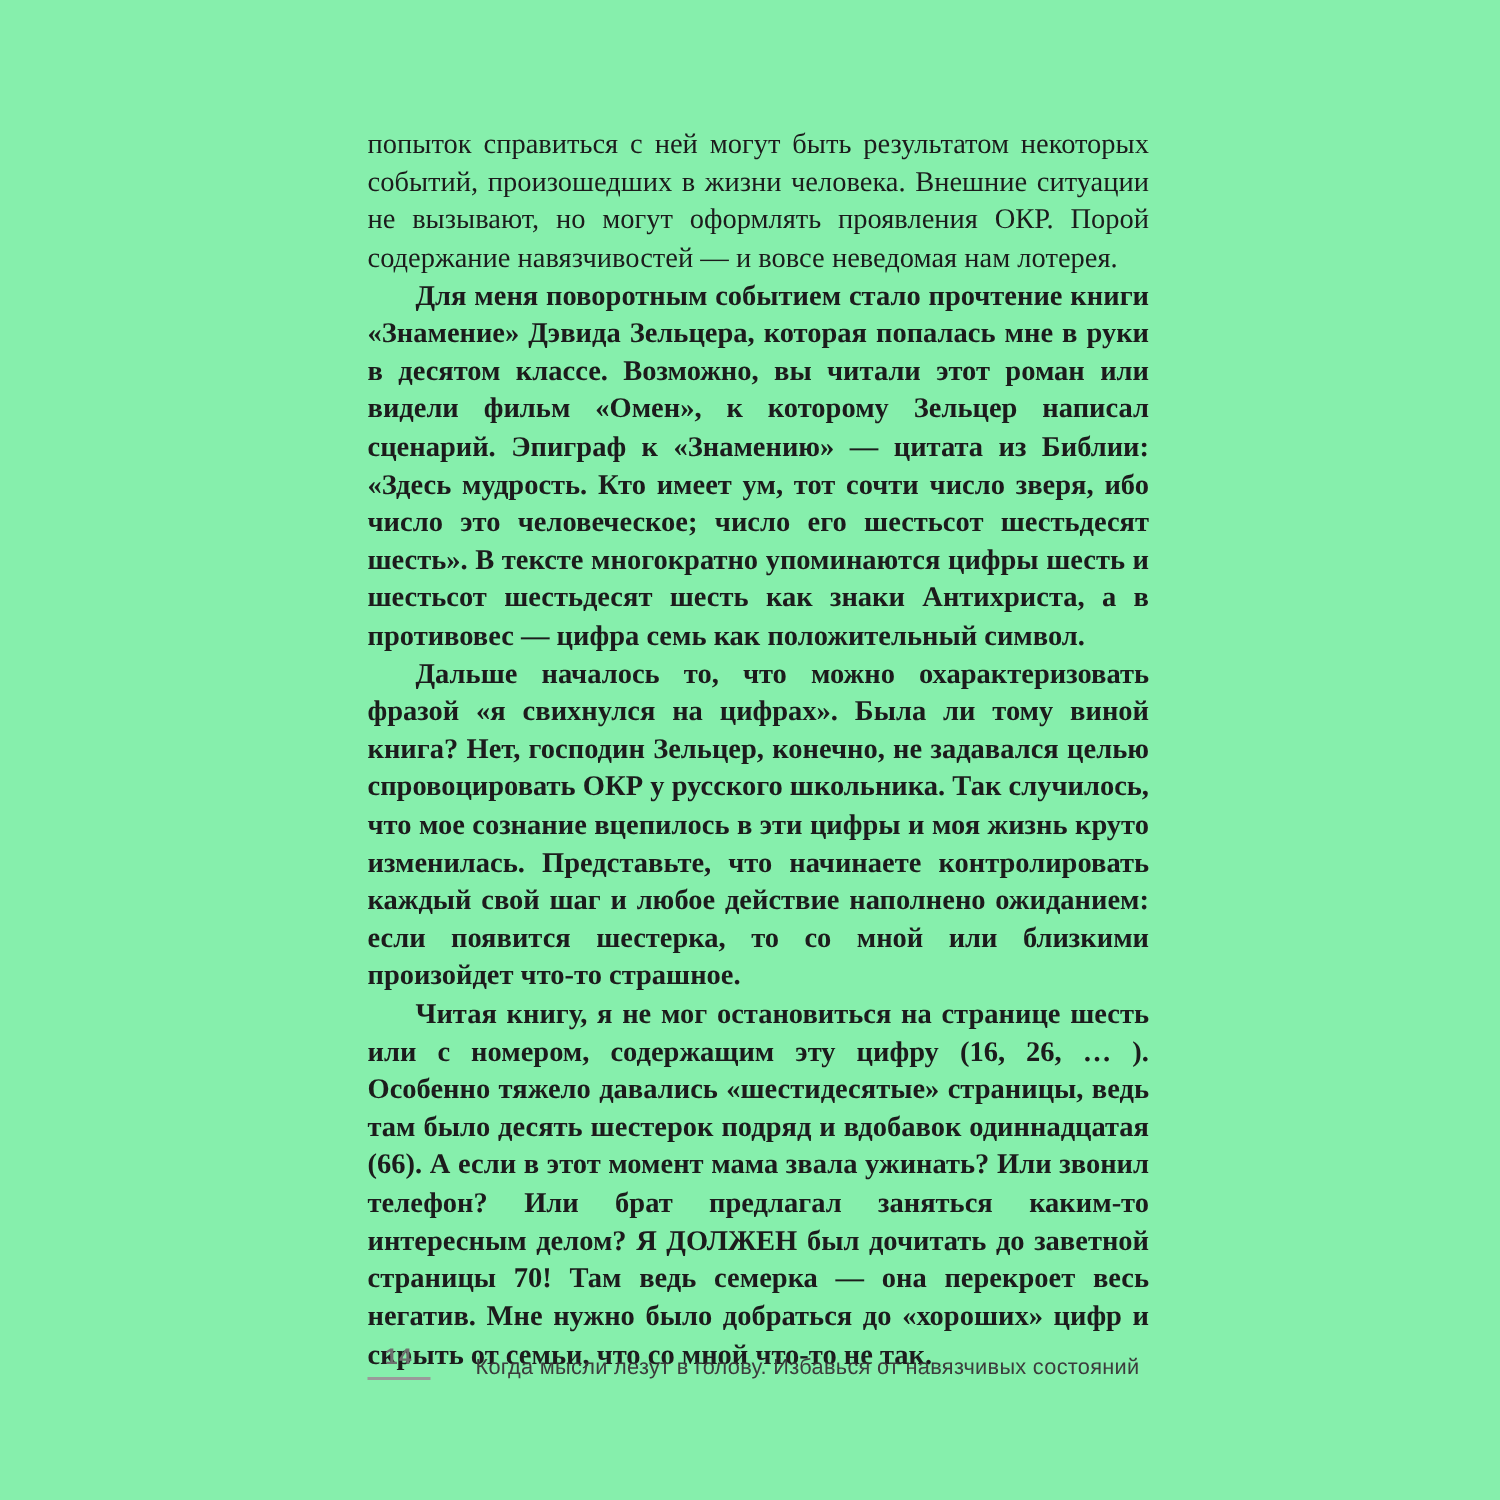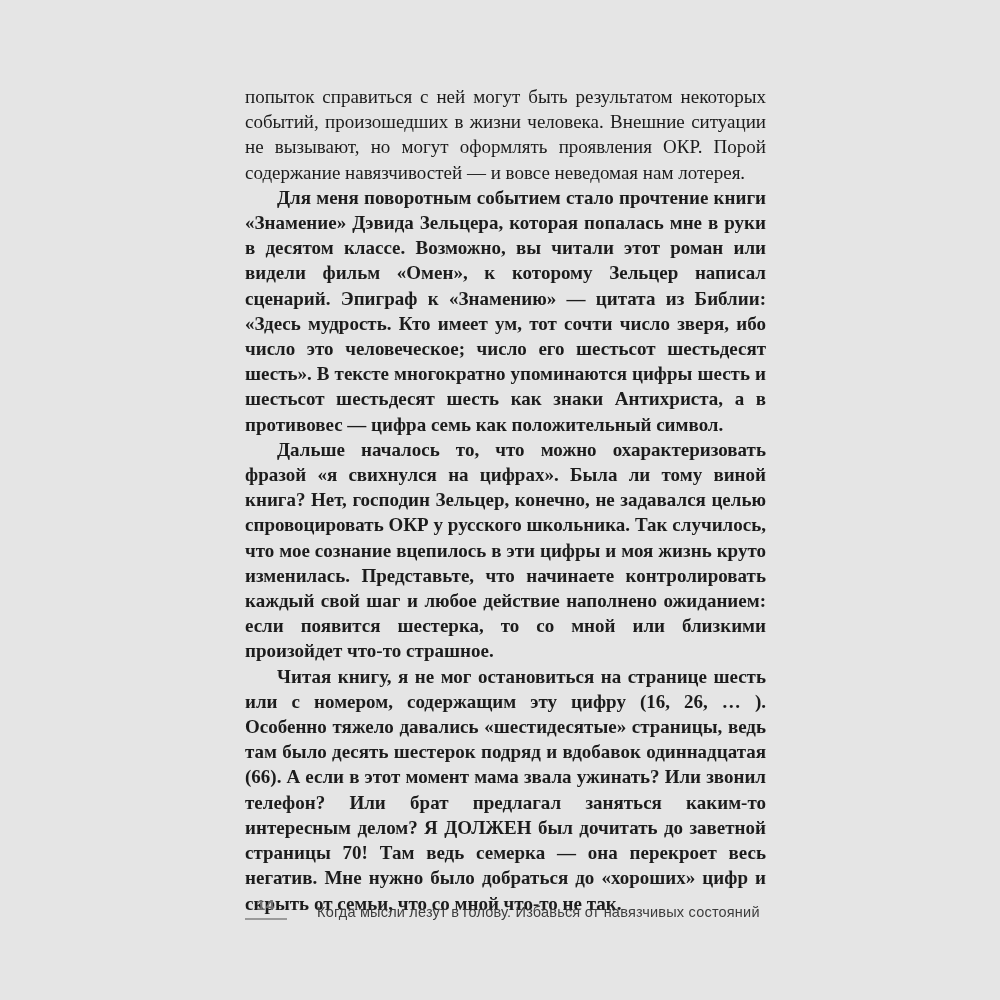--- a/index.html
+++ b/index.html
@@ -4,21 +4,21 @@
 <style>
   html, body {
     margin: 0;
     padding: 0;
     background: #ffffff;
   }
   .page {
     position: relative;
     width: 1000px;
     height: 1000px;
-    background: #e5e5e5;
+    background: #86efac;
     overflow: hidden;
   }
   .text-block {
     position: absolute;
     left: 245px;
     top: 84px;
     width: 521px;
     font-family: "Liberation Serif", "DejaVu Serif", serif;
     font-size: 19px;
     line-height: 25.2px;

